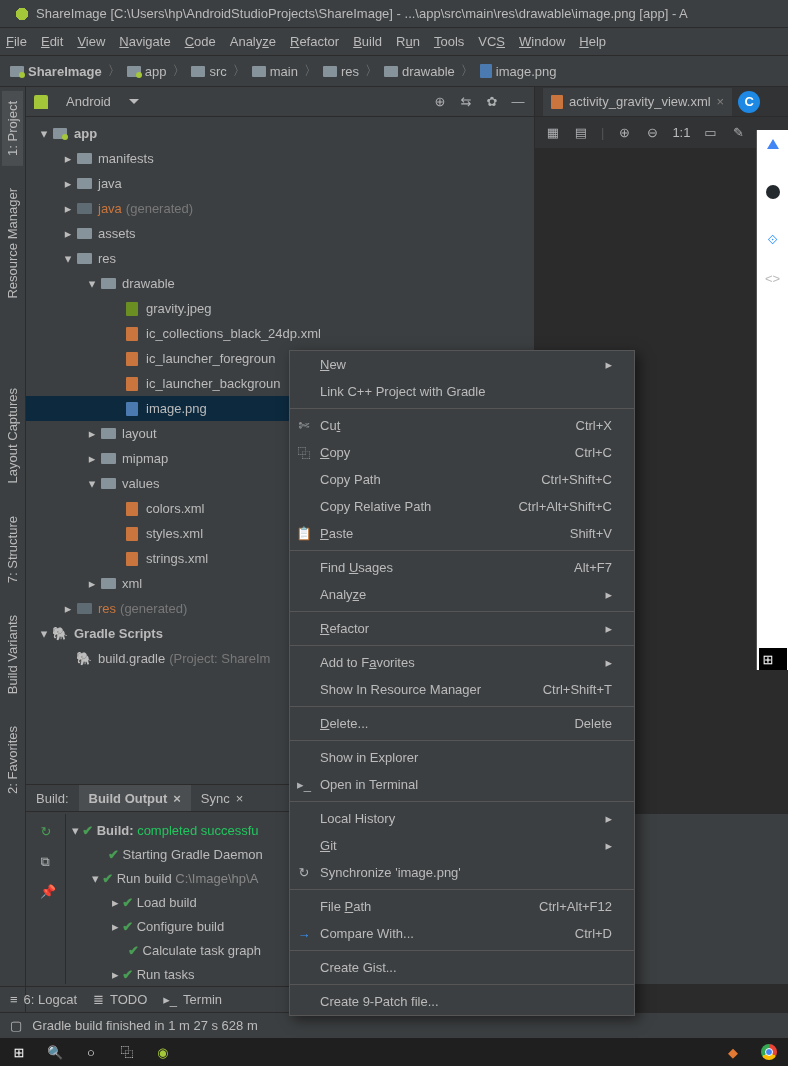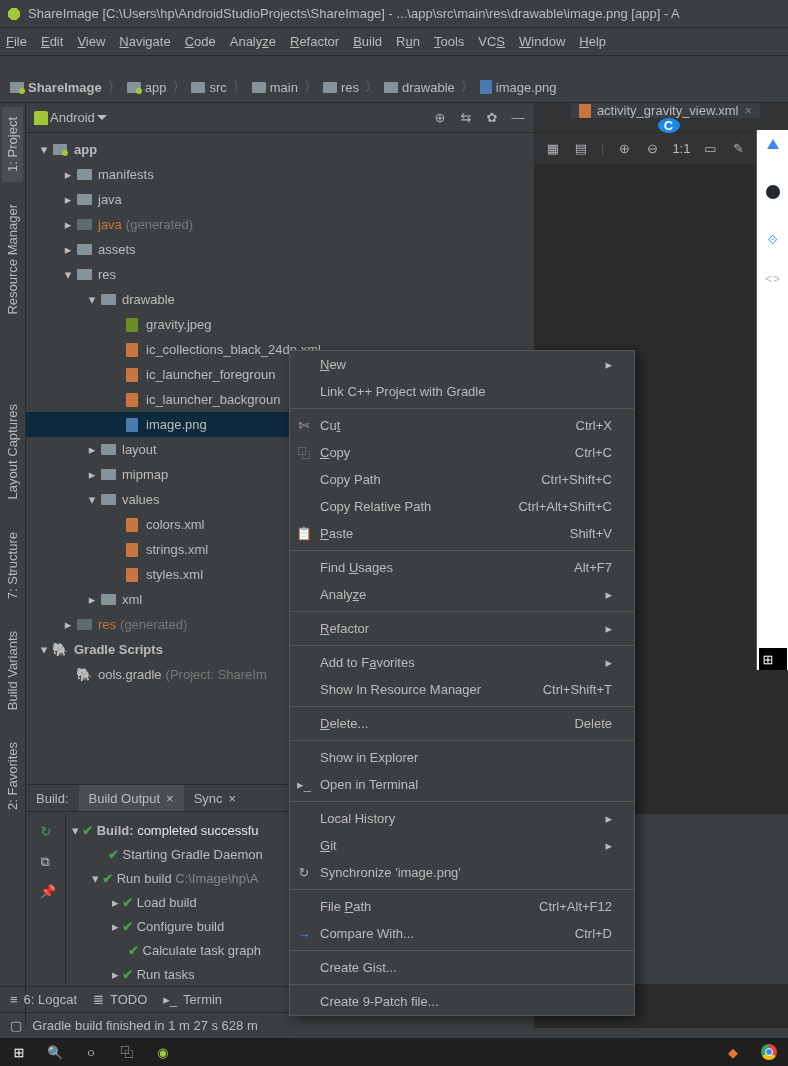--- a/index.html
+++ b/index.html
@@ -1,65 +1,65 @@
 <!DOCTYPE html>
 <html><head>
 <meta charset="utf-8">
 <style>
 * { margin:0; padding:0; box-sizing:border-box; font-family:"Segoe UI",Arial,sans-serif; font-size:13px; user-select:none; }
 body { width:788px; height:1066px; background:#3c3f41; color:#bbbbbb; overflow:hidden; position:relative; }
-.title-bar { height:28px; background:#3c3f41; display:flex; align-items:center; padding:0 6px; border-bottom:1px solid #2b2b2b; }
+.title-bar { height:28px; background:#3c3f41; display:flex; align-items:center; padding:0 14px; border-bottom:1px solid #2b2b2b; }
 .title-bar .logo { width:16px; height:16px; background:radial-gradient(circle,#a4c639 55%,transparent 56%); border-radius:50%; margin-right:6px; }
 .title-bar span { color:#bbbbbb; white-space:nowrap; overflow:hidden; }
 .menu-bar { height:28px; display:flex; align-items:center; padding:0 6px; gap:14px; border-bottom:1px solid #2b2b2b; }
 .menu-bar .mi { cursor:pointer; }
 .menu-bar .mi u { text-decoration:underline; }
-.breadcrumb { height:31px; display:flex; align-items:center; padding:0 10px; gap:6px; border-bottom:1px solid #2b2b2b;margin-top:16px; }
+.breadcrumb { height:31px; display:flex; align-items:center; padding:0 10px; gap:6px; border-bottom:1px solid #2b2b2b; }
 .bc-item { display:flex; align-items:center; gap:4px; }
 .bc-sep { color:#808080; }
 .folder-ic { width:14px; height:11px; background:#87939a; border-radius:1px; position:relative; }
 .folder-ic.app::after { content:''; position:absolute; width:6px; height:6px; background:#a4c639; border-radius:50%; right:-1px; bottom:-1px; }
 .main { display:flex; height:calc(100% - 28px - 28px - 31px - 26px - 28px); }
 .sidebar-left { width:26px; background:#3c3f41; border-right:1px solid #2b2b2b; display:flex; flex-direction:column; align-items:center; padding-top:4px; gap:0; }
 .sidebar-tab { writing-mode:vertical-lr; transform:rotate(180deg); padding:10px 3px; cursor:pointer; font-size:11px; display:flex; align-items:center; gap:4px; }
 .sidebar-tab.active { background:#4b4e50; }
 .project-panel { width:508px; background:#3c3f41; display:flex; flex-direction:column; }
 .panel-header { height:30px; background:#3c3f41; border-bottom:1px solid #2b2b2b; display:flex; align-items:center; padding:0 8px; justify-content:space-between; }
-.ph-left { display:flex; align-items:center; gap:2px; }
+.ph-left { display:flex; align-items:center; gap:18px; }
 .ph-right { display:flex; align-items:center; gap:10px; }
 .ph-ic { width:16px; height:16px; display:flex; align-items:center; justify-content:center; cursor:pointer; color:#afb1b3; }
 .android-ic { width:14px; height:14px; background:#a4c639; border-radius:2px 2px 0 0; position:relative; }
 .tree { flex:1; overflow:hidden; padding:4px 0; }
 .tree-row { height:25px; display:flex; align-items:center; padding-left:0; cursor:pointer; white-space:nowrap; }
 .tree-row.selected { background:#0d293e; }
 .tree-row .tw { width:16px; text-align:center; color:#bbbbbb; }
 .tree-row .ic { width:16px; height:14px; margin-right:6px; display:inline-flex; align-items:center; justify-content:center; }
 .tree-row .lbl { color:#bbbbbb; }
 .tree-row .ann { color:#787878; margin-left:4px; }
 .tree-row.bold .lbl { font-weight:bold; }
 .fold { background:#87939a; width:15px; height:11px; border-radius:1px; }
 .fold.dk { background:#5f6b72; }
 .file-ic { width:12px; height:14px; background:#c9753d; border-radius:1px; position:relative; }
 .file-ic.img { background:#6b8e23; }
 .file-ic.xml { background:#c9753d; }
 .file-ic.png { background:#4a7ab0; }
 .editor-area { flex:1; background:#313335; border-left:1px solid #2b2b2b; display:flex; flex-direction:column; }
-.tabs { height:30px; display:flex; align-items:center; border-bottom:1px solid #2b2b2b; padding-left:8px;flex-direction:column; }
+.tabs { height:30px; display:flex; align-items:center; border-bottom:1px solid #2b2b2b; padding-left:8px; }
 .tab { height:28px; display:flex; align-items:center; gap:6px; padding:0 8px; background:#3c3f41; }
 .tab .close { color:#818181; cursor:pointer; }
 .ed-toolbar { height:32px; display:flex; align-items:center; gap:12px; padding:0 10px; border-bottom:1px solid #2b2b2b; }
 .ed-canvas { flex:1; background:#2b2b2b; }
 .right-edge { position:absolute; right:0; top:130px; width:32px; background:#ffffff; border-left:1px solid #555; height:540px; display:flex; flex-direction:column; align-items:center; padding-top:6px; gap:12px; }
 .right-edge .ri { width:16px; height:16px; display:flex; align-items:center; justify-content:center; }
 .right-edge .gdrive { width:0; height:0; border-left:6px solid transparent; border-right:6px solid transparent; border-bottom:10px solid #4285f4; }
 .right-edge .gh { width:14px; height:14px; background:#24292e; border-radius:50%; }
 .build-tabs-row { height:28px; display:flex; align-items:center; border-top:1px solid #2b2b2b; border-bottom:1px solid #2b2b2b; }
 .build-label { padding:0 10px; }
 .btab { padding:0 10px; height:100%; display:flex; align-items:center; gap:6px; cursor:pointer; }
-.btab.active { background:#4b4e50; }
+.btab.active { background:#4b4e50;font-weight:bold; }
 .build-tree { position:absolute; left:66px; bottom:82px; right:0; height:170px; background:#3c3f41; padding:4px 0; }
 .build-tb { position:absolute; left:32px; bottom:82px; width:34px; height:170px; border-right:1px solid #2b2b2b; display:flex; flex-direction:column; align-items:center; gap:14px; padding-top:10px; }
 .build-tb .bi { width:16px; height:16px; color:#499c54; cursor:pointer; }
 .tick { color:#499c54; font-weight:bold; }
 .br { height:24px; display:flex; align-items:center; }
 .status-line { position:absolute; bottom:54px; left:0; right:0; height:26px; border-top:1px solid #2b2b2b; display:flex; align-items:center; gap:16px; padding:0 10px; }
 .status-item { display:flex; align-items:center; gap:6px; cursor:pointer; }
 .footer-msg { position:absolute; bottom:28px; left:0; right:0; height:26px; display:flex; align-items:center; padding:0 10px; gap:10px; border-top:1px solid #2b2b2b; }
 .taskbar { position:absolute; bottom:0; left:0; right:0; height:28px; background:#1f1f1f; display:flex; align-items:center; gap:18px; padding:0 10px; }
 .tb-ic { width:18px; height:18px; display:flex; align-items:center; justify-content:center; color:#fff; }
@@ -278,27 +278,27 @@
       <div class="tree-row" style="padding-left:98px">
           <span class="ic">
             <span class="file-ic xml"></span>
           </span>
           <span class="lbl">colors.xml</span>
         </div>
       <div class="tree-row" style="padding-left:98px">
           <span class="ic">
             <span class="file-ic xml"></span>
           </span>
+          <span class="lbl">styles.xml</span>
+        </div>
+      <div class="tree-row" style="padding-left:98px">
+          <span class="ic">
+            <span class="file-ic xml"></span>
+          </span>
           <span class="lbl">strings.xml</span>
-        </div>
-      <div class="tree-row" style="padding-left:98px">
-          <span class="ic">
-            <span class="file-ic xml"></span>
-          </span>
-          <span class="lbl">styles.xml</span>
         </div>
       <div class="tree-row" style="padding-left:58px">
           <span class="tw">▸</span>
           <span class="ic">
             <span class="fold"></span>
           </span>
           <span class="lbl">xml</span>
         </div>
       <div class="tree-row" style="padding-left:34px">
           <span class="tw">▸</span>
@@ -308,21 +308,21 @@
           <span class="lbl" style="color:#c9753d">res</span>
           <span class="ann">(generated)</span>
         </div>
       <div class="tree-row bold" style="padding-left:10px">
           <span class="tw">▾</span>
           <span class="ic">🐘</span>
           <span class="lbl">Gradle Scripts</span>
         </div>
       <div class="tree-row" style="padding-left:50px">
           <span class="ic">🐘</span>
-          <span class="lbl">ools.gradle</span>
+          <span class="lbl">build.gradle</span>
           <span class="ann">(Project: ShareIm</span>
         </div>
     </div>
   </div>
 
   <div class="editor-area">
     <div class="tabs">
       <div class="tab">
         <span class="file-ic xml"></span>
         <span>activity_gravity_view.xml</span>
@@ -357,21 +357,21 @@
   <div class="ri" style="background:#000;width:28px;height:22px;color:#fff;justify-content:flex-start;padding-left:4px">⊞</div>
 </div>
 
 <div class="build-tb">
   <span class="bi">↻</span>
   <span class="bi" style="color:#afb1b3">⧉</span>
   <span class="bi" style="color:#afb1b3">📌</span>
 </div>
 
 <div class="build-tree">
-  <div class="br" style="padding-left:6px"><span class="tw">▾</span>&nbsp;<span class="tick">✔</span>&nbsp;<b>Build:</b>&nbsp;<span style="color:#e5e5e5">completed successfu</span></div>
+  <div class="br" style="padding-left:6px"><span class="tw">▾</span>&nbsp;<span class="tick">✔</span>&nbsp;<b>Build:</b>&nbsp;<span style="color:#22c55e">completed successfu</span></div>
   <div class="br" style="padding-left:42px"><span class="tick">✔</span>&nbsp;<span>Starting Gradle Daemon</span></div>
   <div class="br" style="padding-left:26px"><span class="tw">▾</span>&nbsp;<span class="tick">✔</span>&nbsp;<span>Run build</span>&nbsp;<span style="color:#888">C:\Image\hp\A</span></div>
   <div class="br" style="padding-left:46px"><span class="tw">▸</span>&nbsp;<span class="tick">✔</span>&nbsp;<span>Load build</span></div>
   <div class="br" style="padding-left:46px"><span class="tw">▸</span>&nbsp;<span class="tick">✔</span>&nbsp;<span>Configure build</span></div>
   <div class="br" style="padding-left:62px"><span class="tick">✔</span>&nbsp;<span>Calculate task graph</span></div>
   <div class="br" style="padding-left:46px"><span class="tw">▸</span>&nbsp;<span class="tick">✔</span>&nbsp;<span>Run tasks</span></div>
 </div>
 
 <div class="build-tabs-row" style="position:absolute;bottom:254px;left:26px;right:0">
   <span class="build-label">Build:</span>

